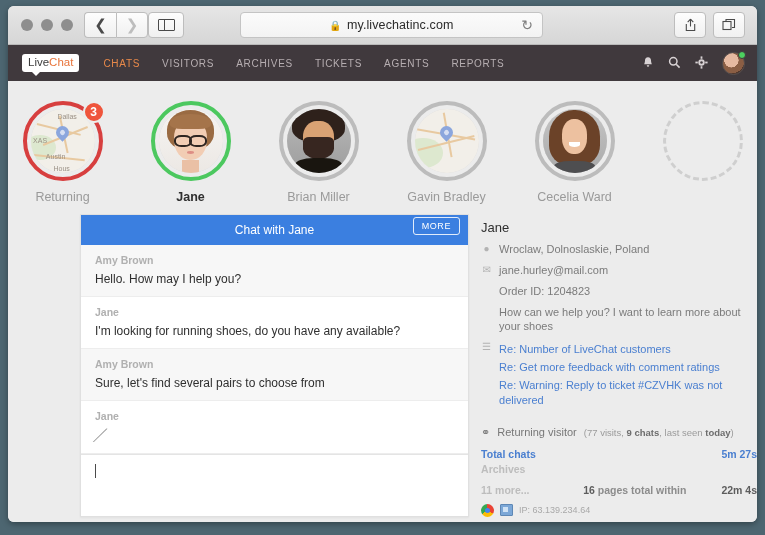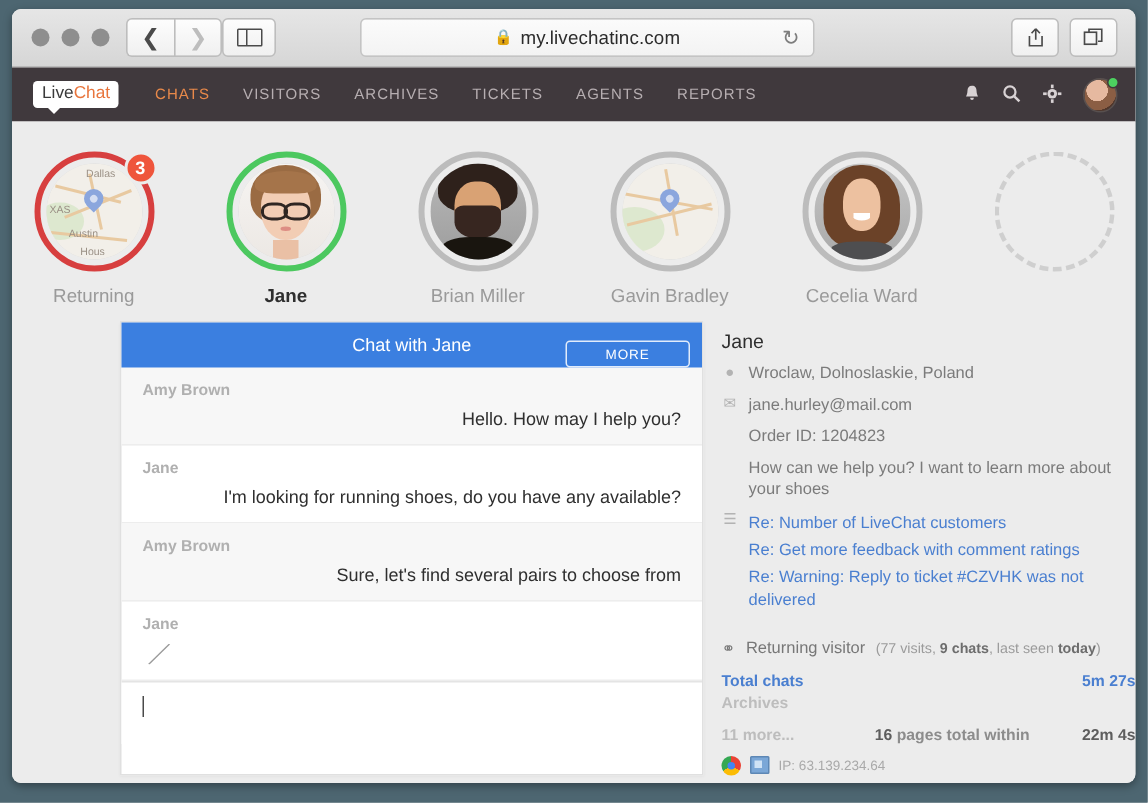--- a/index.html
+++ b/index.html
@@ -263,30 +263,30 @@
     border: 1px solid #e0e0e0;
     box-shadow: 0 1px 2px rgba(0,0,0,.05);
   }
   .chathead {
     height: 30px; background: #3b7fe0;
     display: flex; align-items: center; justify-content: center;
     position: relative;
   }
   .chathead .ttl { color: #fff; font-size: 12px; }
   .morebtn {
-    position: absolute; right: 8px; top: 12px;
+    position: absolute; right: 8px; top: 2px;
     border: 1px solid rgba(255,255,255,.85);
     border-radius: 3px; color: #fff;
     font-size: 9px; letter-spacing: .6px;
-    padding: 3px 26px;
+    padding: 3px 8px;
   }
   .msg { padding: 9px 14px 10px; border-bottom: 1px solid #ededed; }
   .msg.alt { background: #f7f7f7; }
   .msg .who { font-size: 10.5px; color: #b0b0b0; margin-bottom: 6px; font-weight: bold; }
-  .msg .txt { font-size: 12px; color: #2f2f2f; text-align: right; }
+  .msg .txt { font-size: 12px; color: #2f2f2f; }
   .msg .txt.typing {
     font-style: italic; color: #3a3a3a; display: flex; align-items: center;
   }
   .pencil {
     display: inline-block; width: 14px; margin-right: 22px;
     color: #9a9a9a; font-size: 13px; transform: rotate(8deg);
   }
   .composer {
     height: 42px; background: #fff; padding: 9px 14px;
     border-top: 1px solid #e4e4e4;

